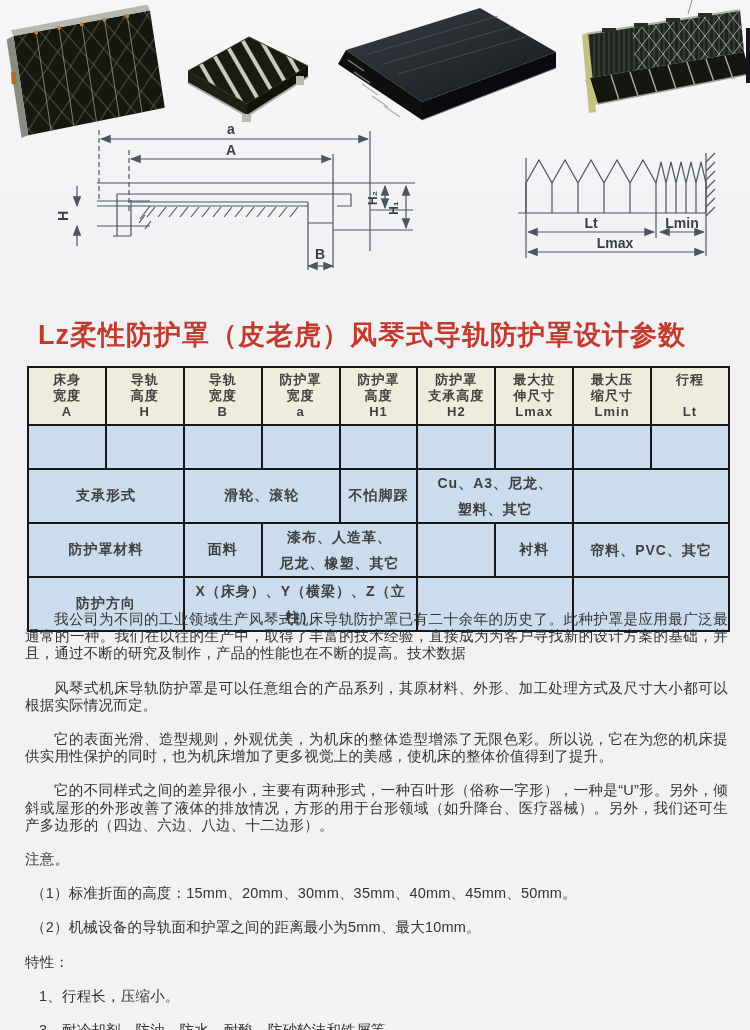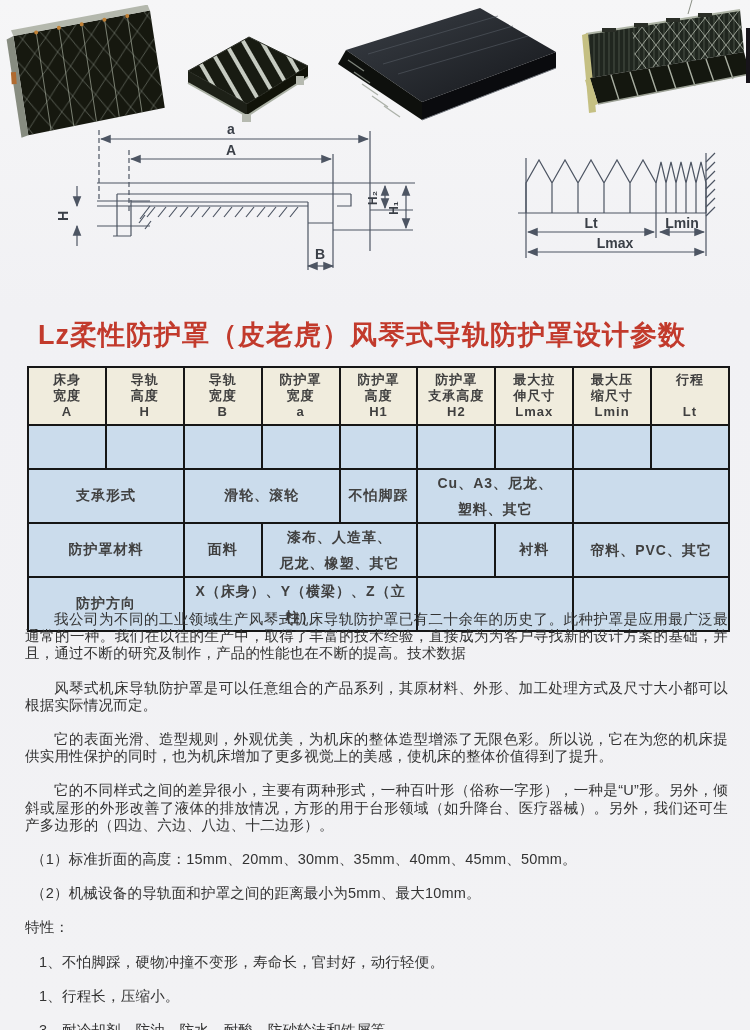--- a/index.html
+++ b/index.html
@@ -252,20 +252,20 @@
     <td colspan="2"></td>
   </tr>
 </tbody>
   </table>
 
 <div class="text-block">
   <p class="para">我公司为不同的工业领域生产风琴式机床导轨防护罩已有二十余年的历史了。此种护罩是应用最广泛最通常的一种。我们在以往的生产中，取得了丰富的技术经验，直接成为为客户寻找新的设计方案的基础，并且，通过不断的研究及制作，产品的性能也在不断的提高。技术数据</p>
   <p class="para">风琴式机床导轨防护罩是可以任意组合的产品系列，其原材料、外形、加工处理方式及尺寸大小都可以根据实际情况而定。</p>
   <p class="para">它的表面光滑、造型规则，外观优美，为机床的整体造型增添了无限色彩。所以说，它在为您的机床提供实用性保护的同时，也为机床增加了更多视觉上的美感，使机床的整体价值得到了提升。</p>
   <p class="para">它的不同样式之间的差异很小，主要有两种形式，一种百叶形（俗称一字形），一种是“U”形。另外，倾斜或屋形的外形改善了液体的排放情况，方形的用于台形领域（如升降台、医疗器械）。另外，我们还可生产多边形的（四边、六边、八边、十二边形）。</p>
+  <p>注意。</p>
   <p class="note-item">（1）标准折面的高度：15mm、20mm、30mm、35mm、40mm、45mm、50mm。</p>
   <p class="note-item">（2）机械设备的导轨面和护罩之间的距离最小为5mm、最大10mm。</p>
   <p>特性：</p>
-  <p class="feature-item">1、不怕脚踩，硬物冲撞不变形，寿命长，官封好，动行轻便。</p>
   <p class="feature-item">1、行程长，压缩小。</p>
   <p class="feature-item">3、耐冷却剂、防油、防水、耐酸、防砂轮沫和铁屑等。</p>
   <p class="feature-item">4、速度可达200m/min</p>
 </div>
 
 </body></html>

